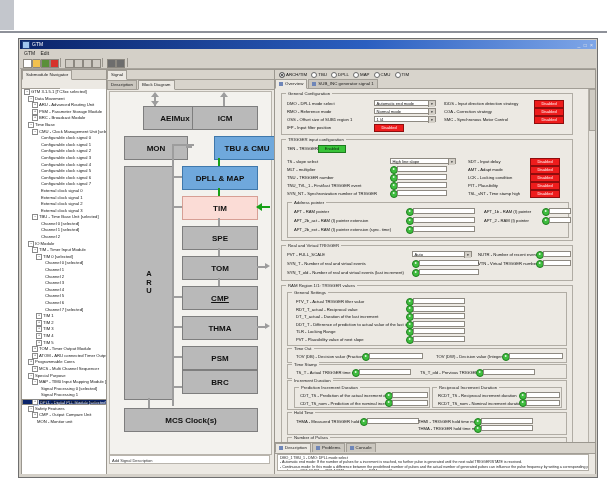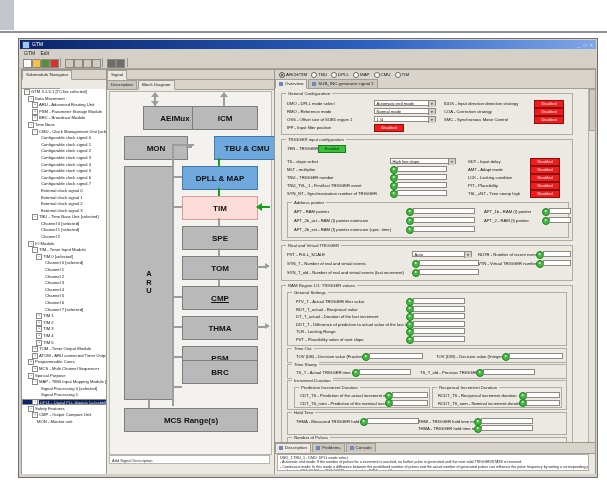--- a/index.html
+++ b/index.html
@@ -284,25 +284,25 @@
           </div>
           <div class="blk " style="left:72px;top:194px;width:74px;height:22px;text-decoration:underline;">
             <span>CMP</span>
           </div>
           <div class="blk " style="left:72px;top:224px;width:74px;height:22px;">
             <span>THMA</span>
           </div>
           <div class="blk " style="left:72px;top:254px;width:74px;height:22px;">
             <span>PSM</span>
           </div>
-          <div class="blk " style="left:72px;top:268px;width:74px;height:22px;">
+          <div class="blk " style="left:72px;top:278px;width:74px;height:22px;">
             <span>BRC</span>
           </div>
           <div class="blk " style="left:14px;top:316px;width:132px;height:22px;">
-            <span>MCS Range(s)</span>
+            <span>MCS Clock(s)</span>
           </div>
           <div class="blk aru" style="left:14px;top:74px;width:48px;height:232px;">
             <span>A</span>
             <span>R</span>
             <span>U</span>
           </div>
         </div>
 
       <div class="arrow" style="left:62px;top:52px;width:1.5px;height:262px;"></div>
       <div class="arrow" style="left:62px;top:52px;width:22px;height:1.5px;"></div>

